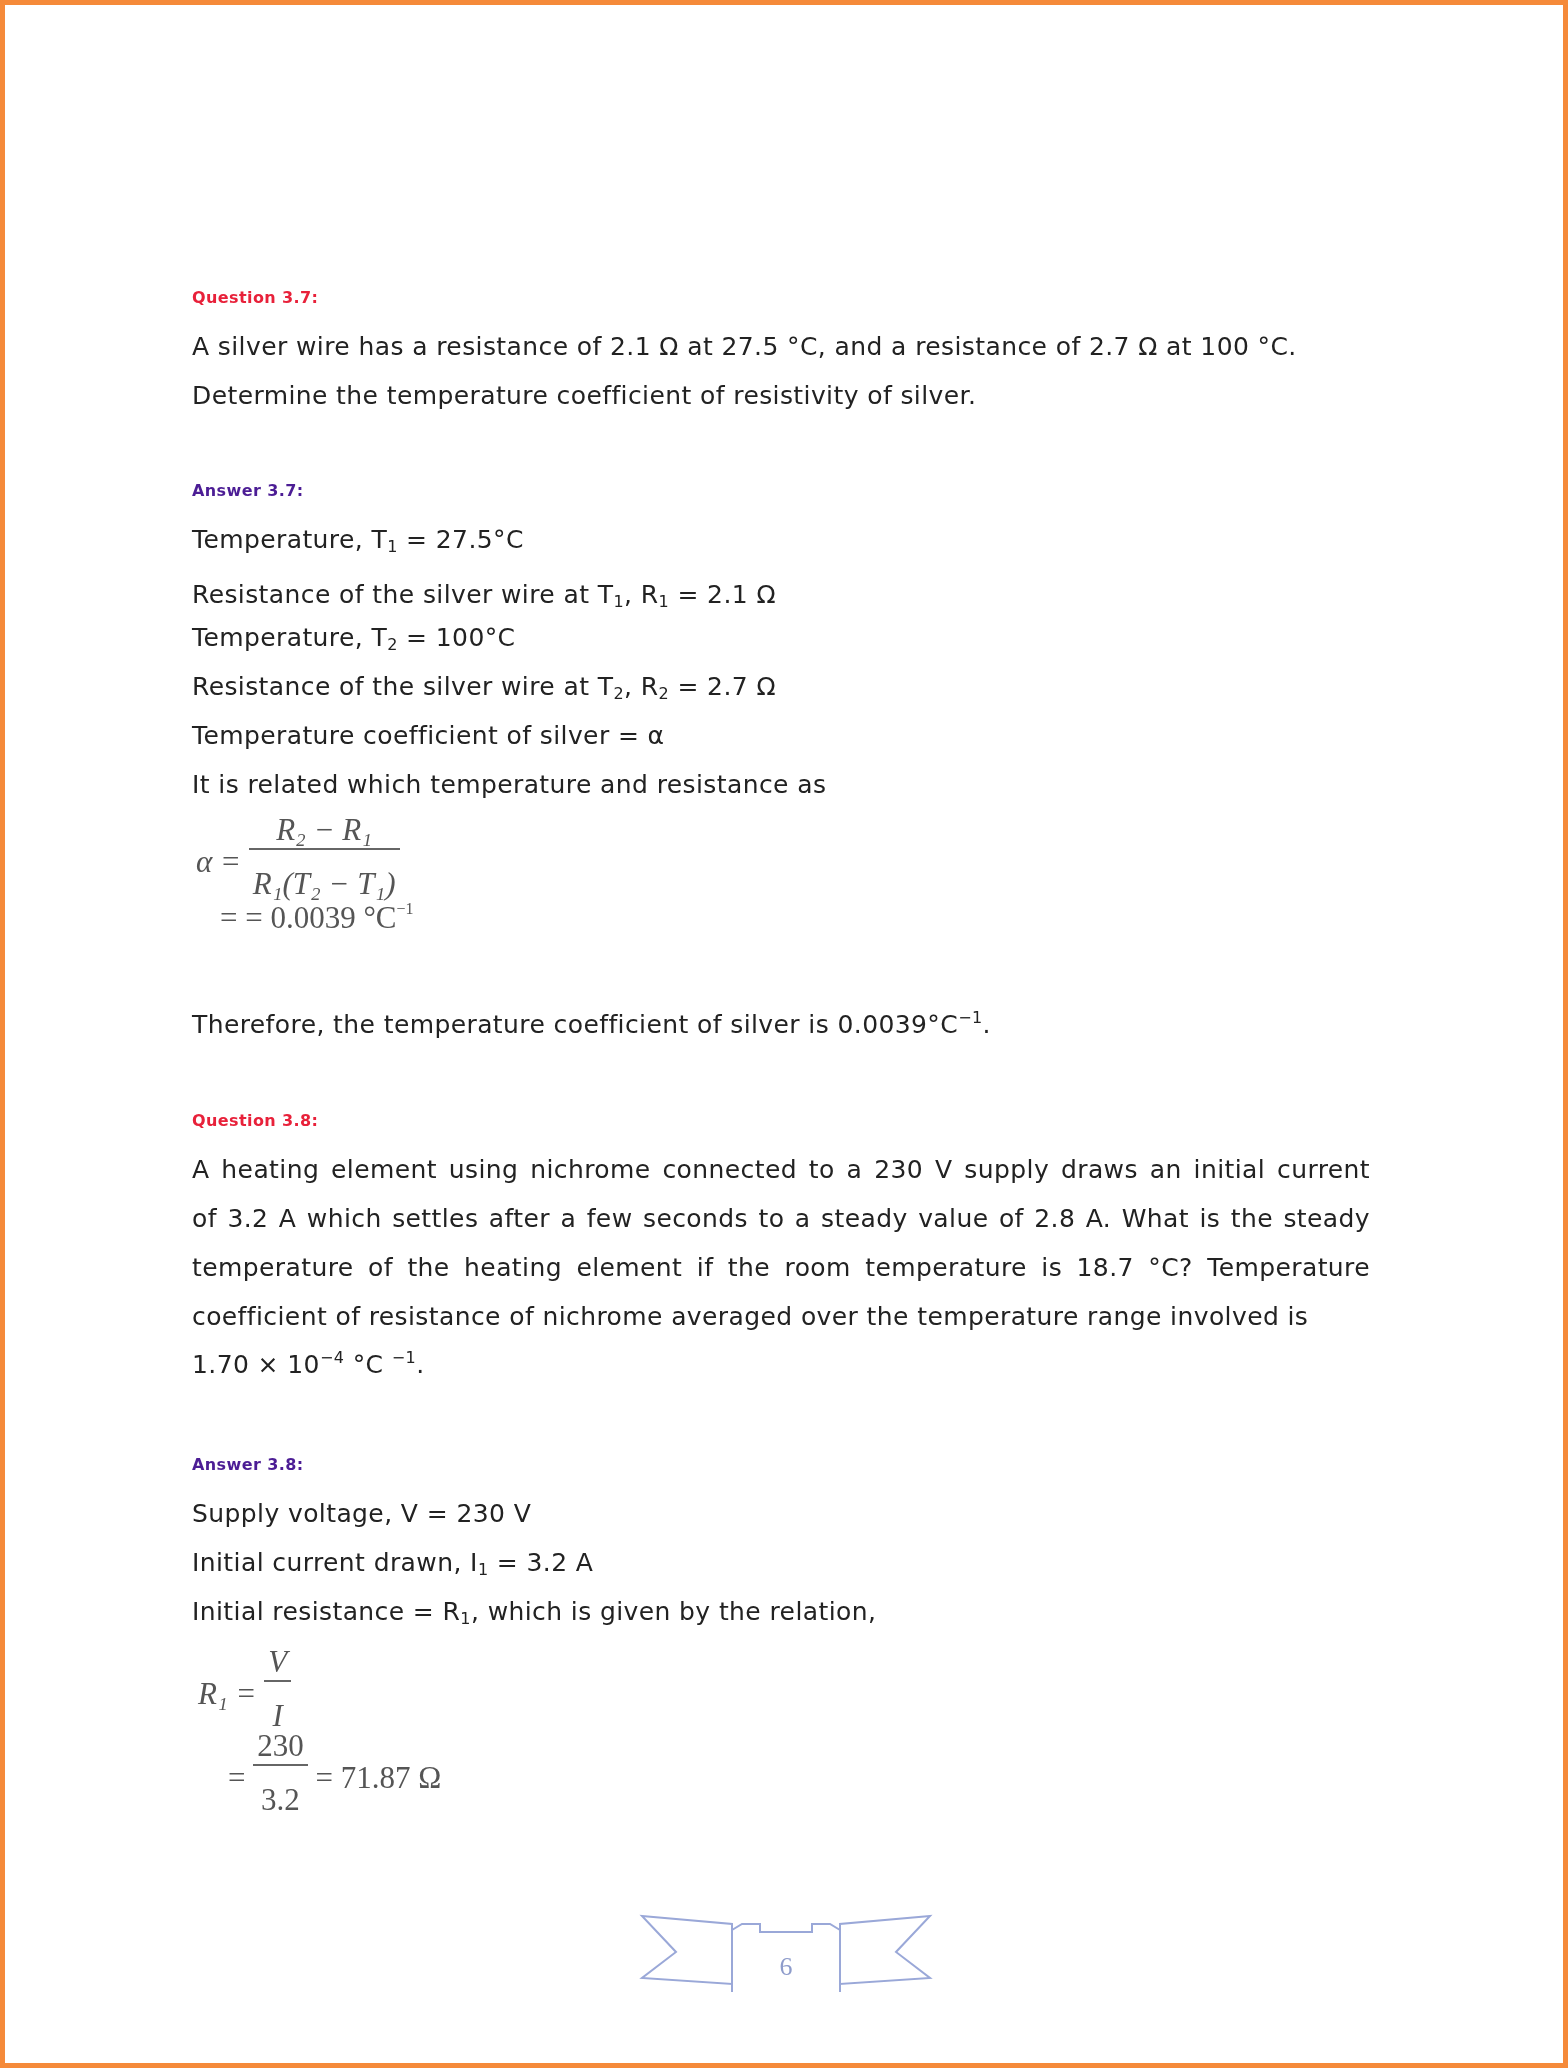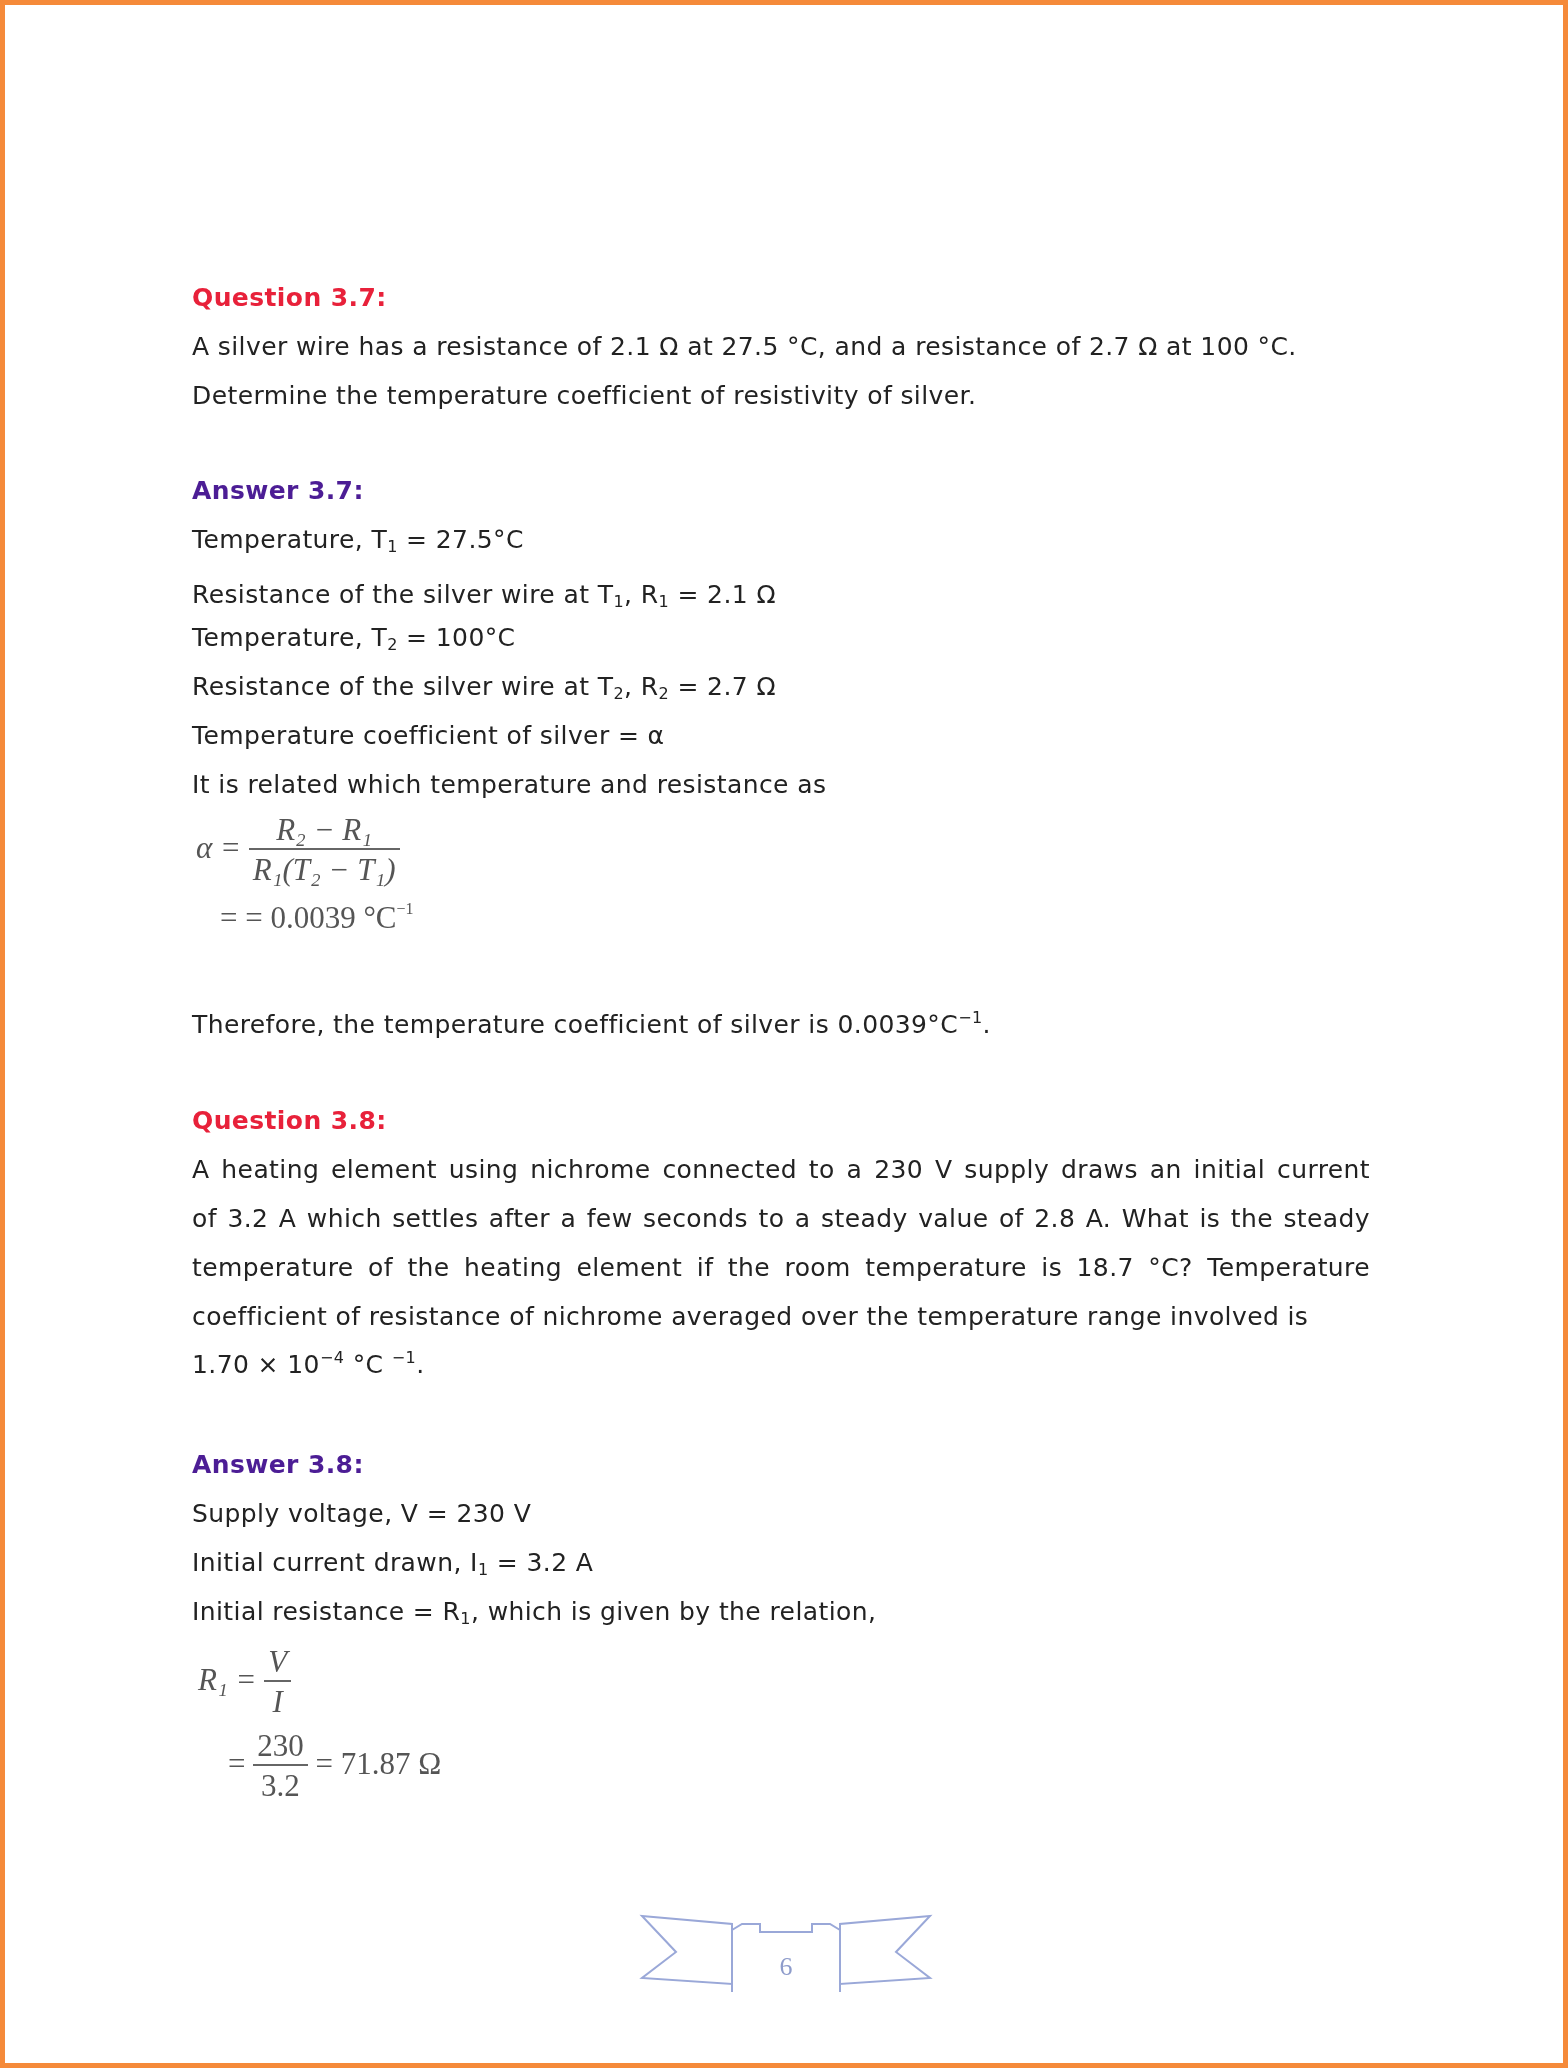--- a/index.html
+++ b/index.html
@@ -11,33 +11,33 @@
   }
   .page-border {
     position: absolute; left: 0; top: 0; width: 1568px; height: 2068px;
     box-sizing: border-box; border: 5px solid #F58A3A; pointer-events: none;
   }
   .content { position: absolute; left: 192px; top: 0; width: 1178px; }
   .line {
     position: absolute; left: 0; white-space: nowrap;
     font-size: 25px; line-height: 30px; letter-spacing: 0.4px;
   }
-  .heading { font-weight: bold; font-size: 25px; }
+  .heading { font-weight: bold; font-size: 16px; }
   .q-head { color: #E8213A; }
   .a-head { color: #4c1d95; }
   .just { width: 1178px; text-align: justify; text-align-last: justify; white-space: normal; }
   sub, sup { font-size: 16px; line-height: 0; }
   sub { vertical-align: -4px; }
   sup { vertical-align: 10px; }
 
   
   .eq { position: absolute; font-family: "Liberation Serif", "DejaVu Serif", serif; color: #555; font-size: 31px; }
   .frac { display: inline-block; vertical-align: middle; text-align: center; }
   .frac .num { display: block; padding: 0 4px; }
-  .frac .den { display: block; border-top: 2px solid #666; padding: 2px 4px; }
+  .frac .den { display: block; border-top: 2px solid #666; padding: 16px 4px; }
   .it { font-style: italic; }
   .eq sup { font-size: 16px; vertical-align: 14px; }
 
   .footer { position: absolute; left: 636px; top: 1908px; width: 300px; height: 90px; }
   .footer svg { position: absolute; left: 0; top: 0; }
   .page-num {
     position: absolute; left: 0; top: 44px; width: 300px; text-align: center;
     font-family: "Liberation Serif", serif; font-size: 26px; color: #8E9CCB;
   }
 </style>

